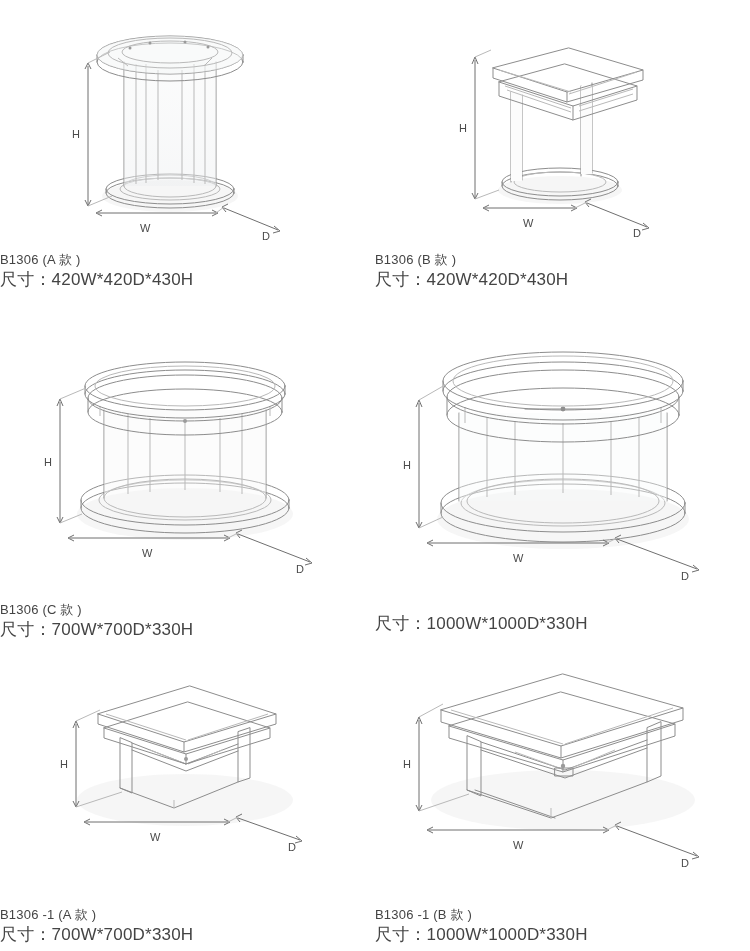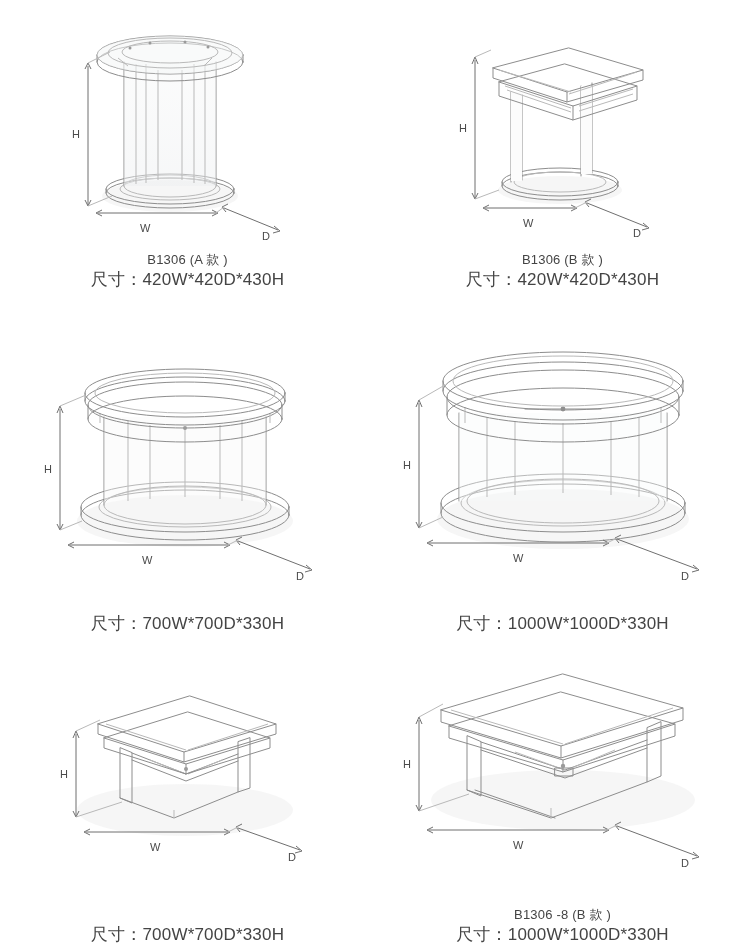--- a/index.html
+++ b/index.html
@@ -40,21 +40,20 @@
     width: 100%;
     flex: 1 1 auto;
   }
   .figure svg {
     display: block;
     width: 100%;
     height: 100%;
   }
   .caption {
     width: 100%;
-    text-align: center;
     padding-bottom: 6px;
   }
   .caption .name {
     font-size: 13px;
     color: #444444;
     line-height: 20px;
     letter-spacing: 0.2px;
   }
   .caption .size {
     font-size: 17px;
@@ -275,20 +274,21 @@
           <text class="dimlabel" x="142" y="267">W</text>
 
           <path class="dim" d="M238 244 L310 272"></path>
           <path class="dim" d="M242 240 L236 243 L240 248"></path>
           <path class="dim" d="M306 268 L312 273 L305 275"></path>
           <text class="dimlabel" x="296" y="283">D</text>
           <path class="ln-light" d="M60 109 L86 98 M60 233 L82 224 M228 248 L238 243"></path>
         </svg>
       </div>
       <div class="caption">
+        <div class="name">B1306 (C 款 )</div>
         <div class="size">尺寸：700W*700D*330H</div>
       </div>
     </div>
 
     <div class="cell">
       <div class="figure">
         <svg viewBox="0 0 375 310" preserveAspectRatio="xMidYMid meet">
           <ellipse cx="188" cy="222" rx="126" ry="30" class="shadowfill"></ellipse>
 
           <ellipse cx="188" cy="216" rx="122" ry="29" class="ln" fill="#fdfdfd"></ellipse>
@@ -370,20 +370,21 @@
           <text class="dimlabel" x="150" y="201">W</text>
 
           <path class="dim" d="M238 178 L300 200"></path>
           <path class="dim" d="M242 174 L236 177 L240 182"></path>
           <path class="dim" d="M296 196 L302 201 L295 203"></path>
           <text class="dimlabel" x="288" y="211">D</text>
           <path class="ln-light" d="M76 81 L100 70 M76 167 L122 152 M228 182 L238 177"></path>
         </svg>
       </div>
       <div class="caption">
+        <div class="name">B1306 -1 (A 款 )</div>
         <div class="size">尺寸：700W*700D*330H</div>
       </div>
     </div>
 
     <div class="cell">
       <div class="figure">
         <svg viewBox="0 0 375 265" preserveAspectRatio="xMidYMid meet">
           <ellipse cx="188" cy="160" rx="132" ry="30" class="shadowfill"></ellipse>
 
           <path class="ln" d="M92 96 L92 150 L106 156 L106 102 Z" fill="#fcfcfc"></path>
@@ -418,19 +419,19 @@
           <text class="dimlabel" x="138" y="209">W</text>
 
           <path class="dim" d="M242 186 L322 216"></path>
           <path class="dim" d="M246 182 L240 185 L244 190"></path>
           <path class="dim" d="M318 212 L324 217 L317 219"></path>
           <text class="dimlabel" x="306" y="227">D</text>
           <path class="ln-light" d="M44 77 L68 64 M44 171 L94 154 M232 190 L242 185"></path>
         </svg>
       </div>
       <div class="caption">
-        <div class="name">B1306 -8 (B 款 )</div>
+        <div class="name">B1306 -1 (B 款 )</div>
         <div class="size">尺寸：1000W*1000D*330H</div>
       </div>
     </div>
 
   </div>
 </div>
 
 </body></html>

